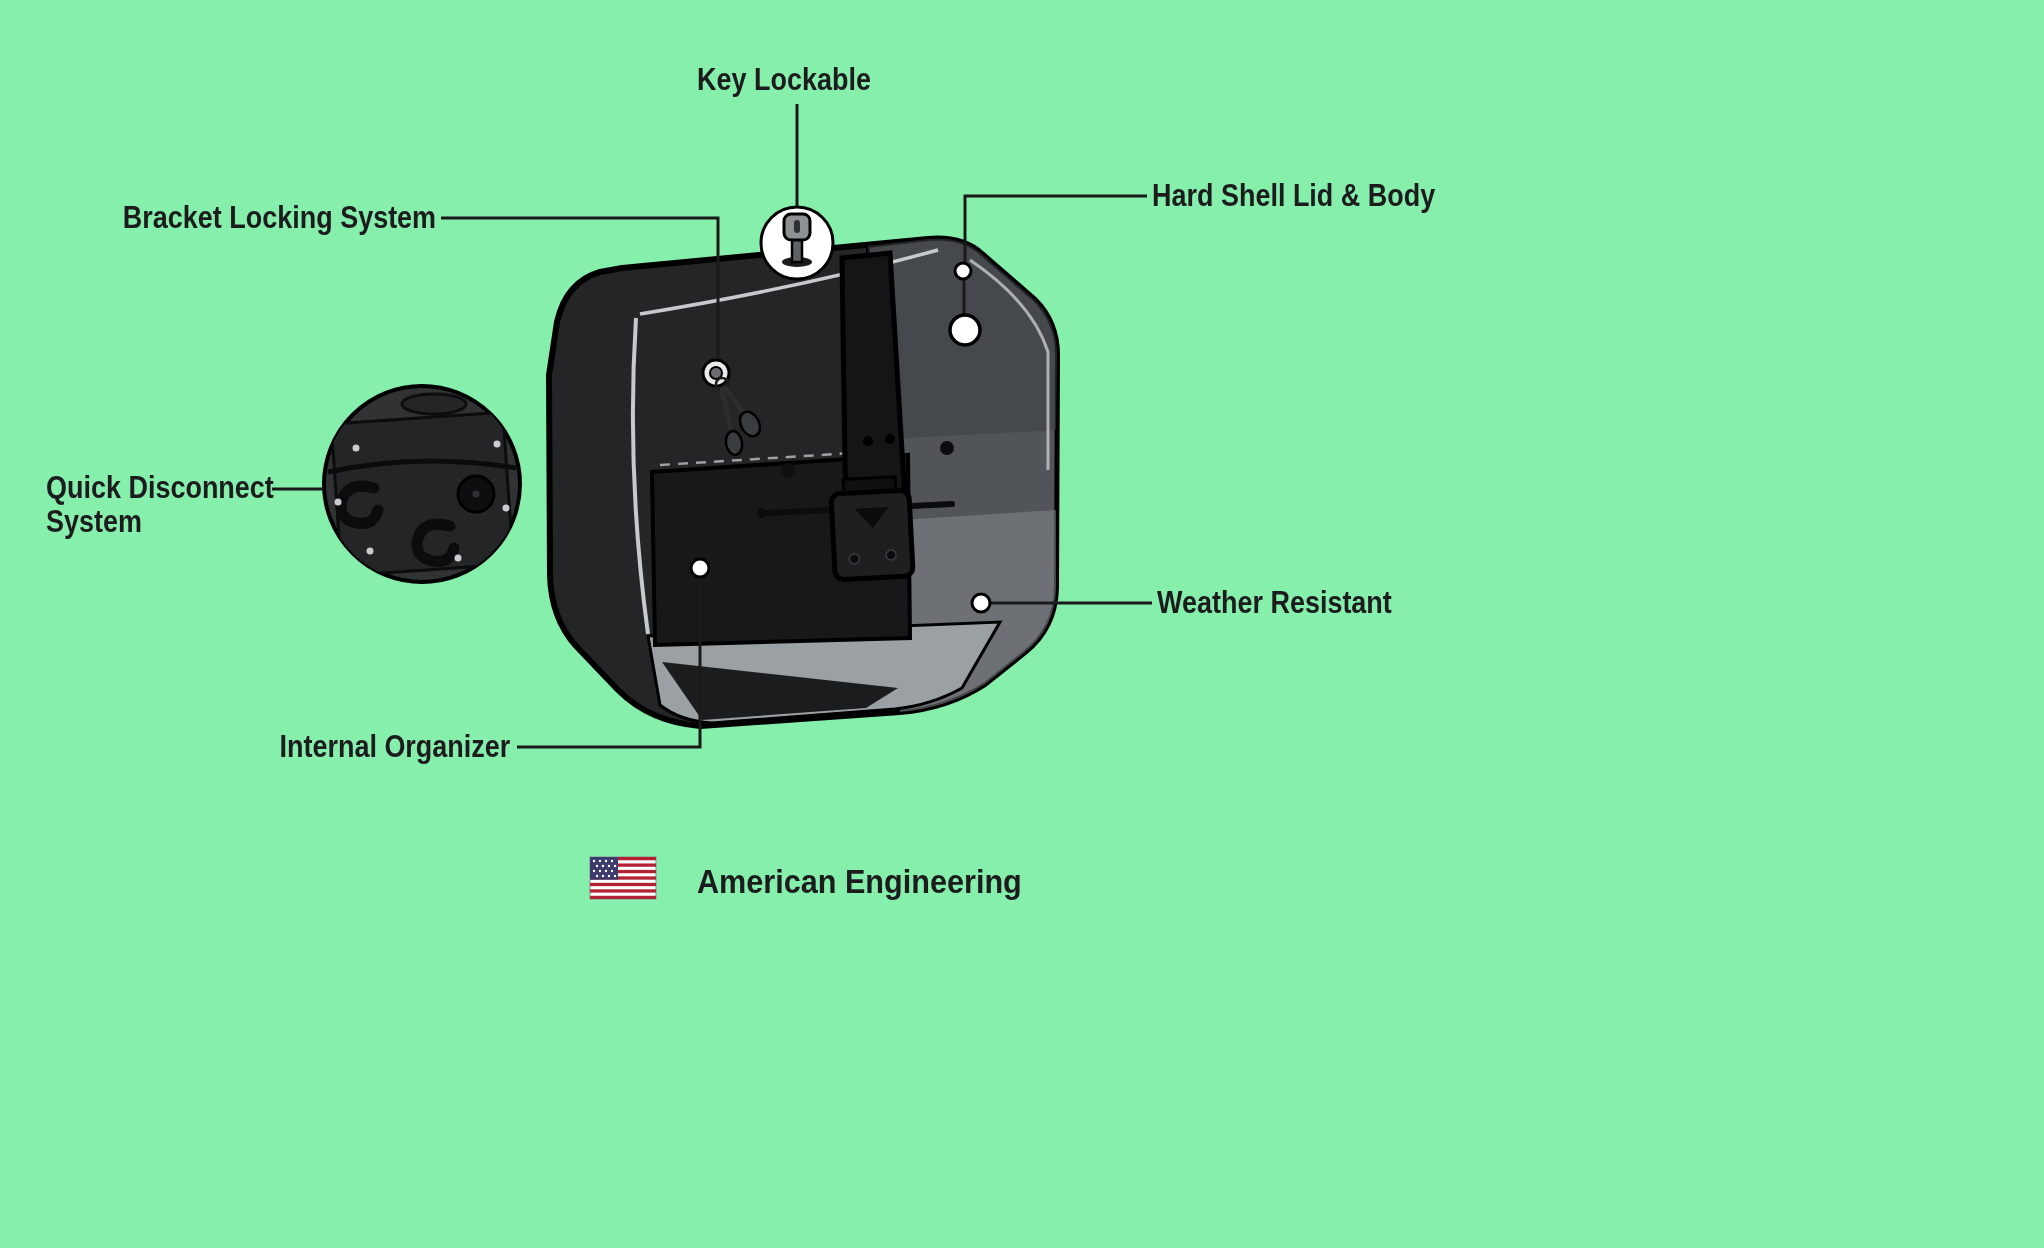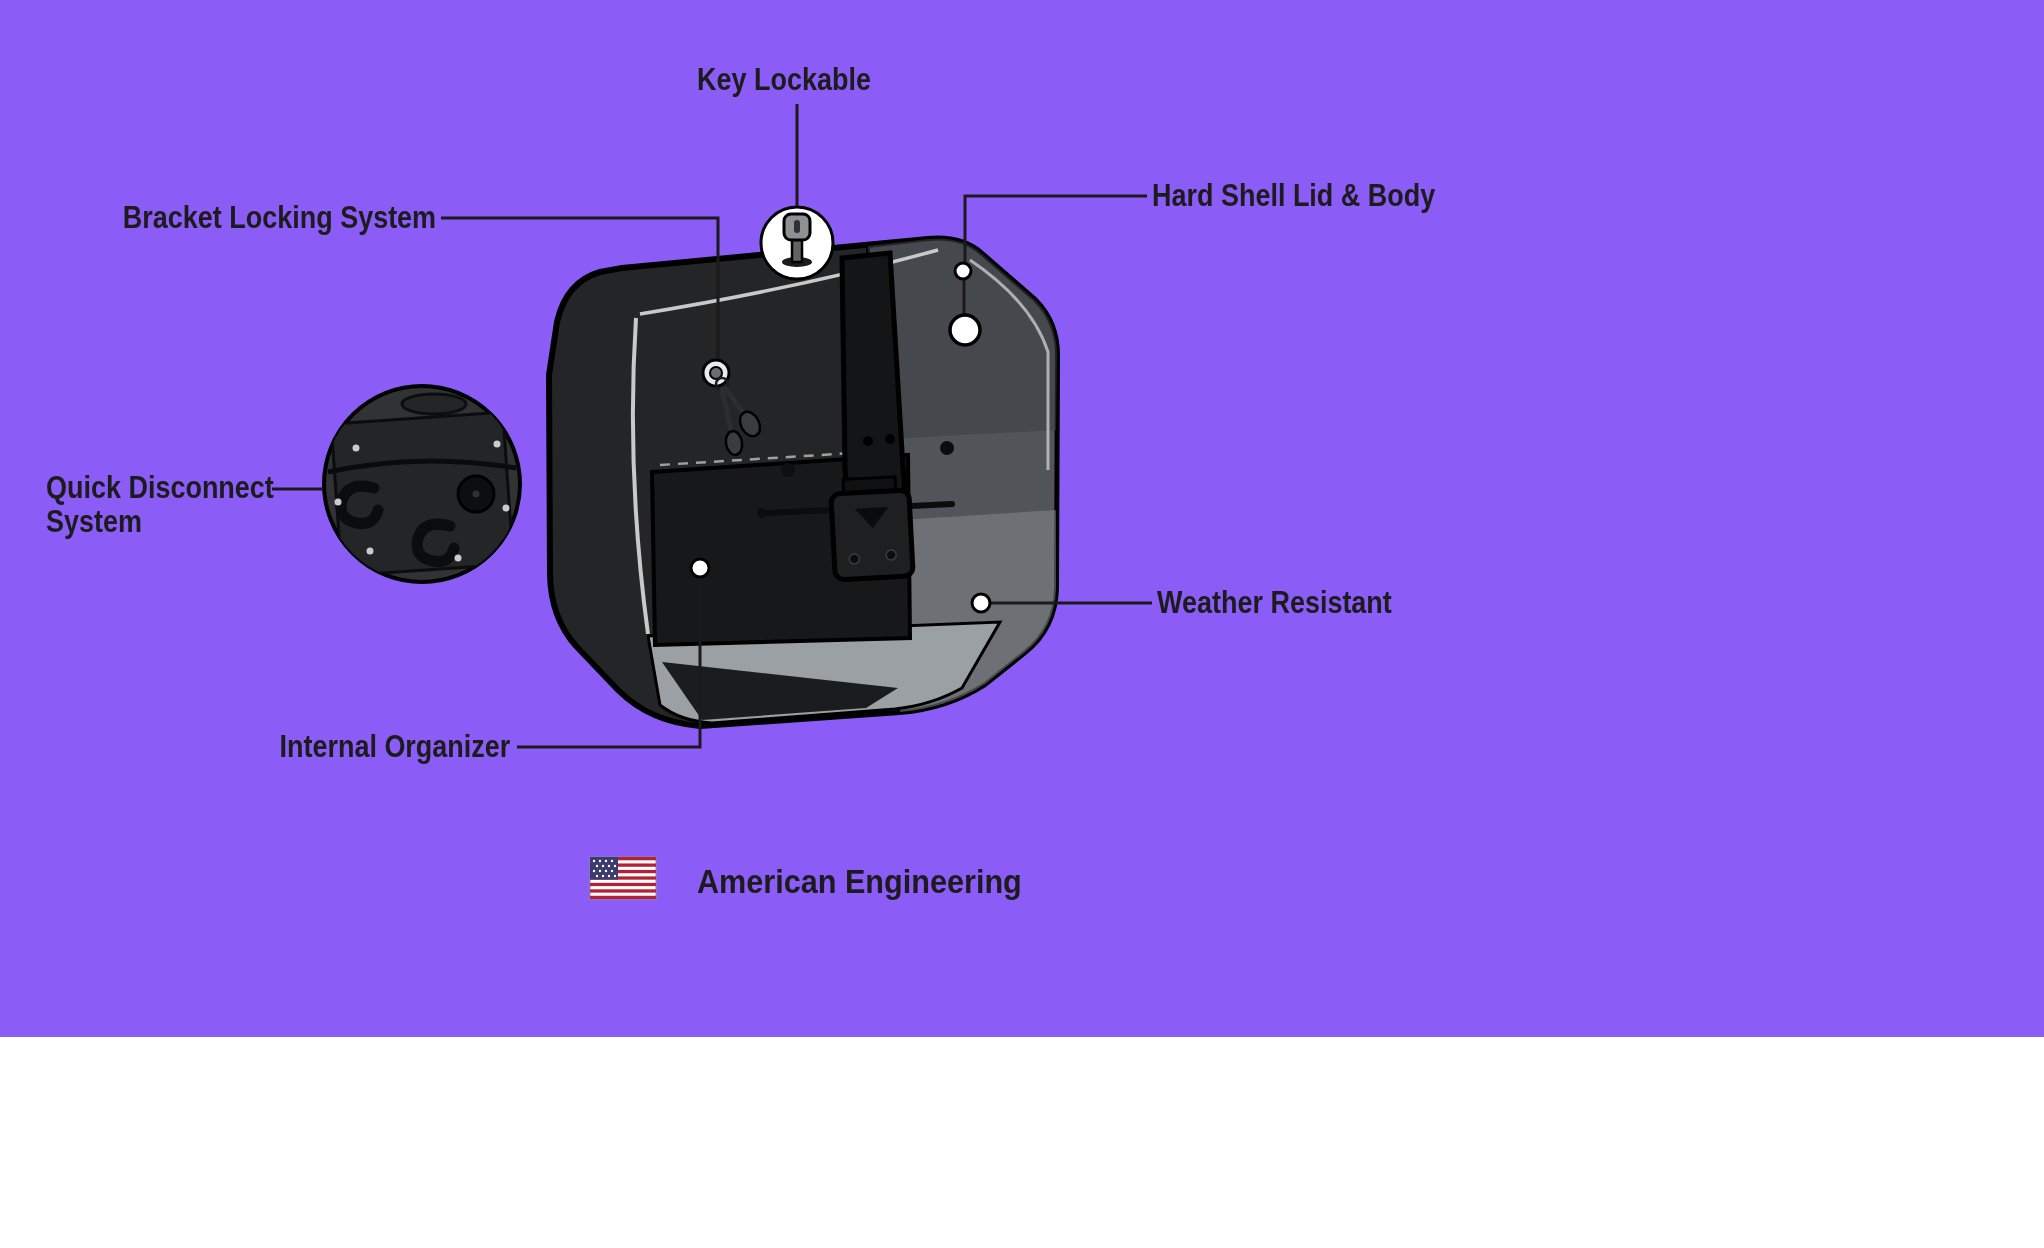--- a/index.html
+++ b/index.html
@@ -1,16 +1,16 @@
 <!DOCTYPE html>
 <html><head>
 <meta charset="utf-8">
 <style>
   html,body{margin:0;padding:0;background:#ffffff;}
-  .canvas{position:relative;width:2044px;height:1037px;background:#8b5cf6;overflow:hidden;
+  .canvas{position:relative;width:2044px;height:1248px;background:#86efac;overflow:hidden;
           font-family:"Liberation Sans",sans-serif;}
   .art{position:absolute;left:0;top:0;}
   .label{position:absolute;font-weight:700;font-size:31px;color:#1c1c1e;white-space:nowrap;
          transform:scaleX(0.87);transform-origin:left center;line-height:1.08;}
   .label.center{transform:translateX(-50%) scaleX(0.87);}
   .label.right{transform-origin:right center;}
   .label.multiline{line-height:34px;}
   .footer-label{position:absolute;font-weight:700;font-size:34px;color:#1c1c1e;white-space:nowrap;
          transform:scaleX(0.9);transform-origin:left center;}
 </style>

